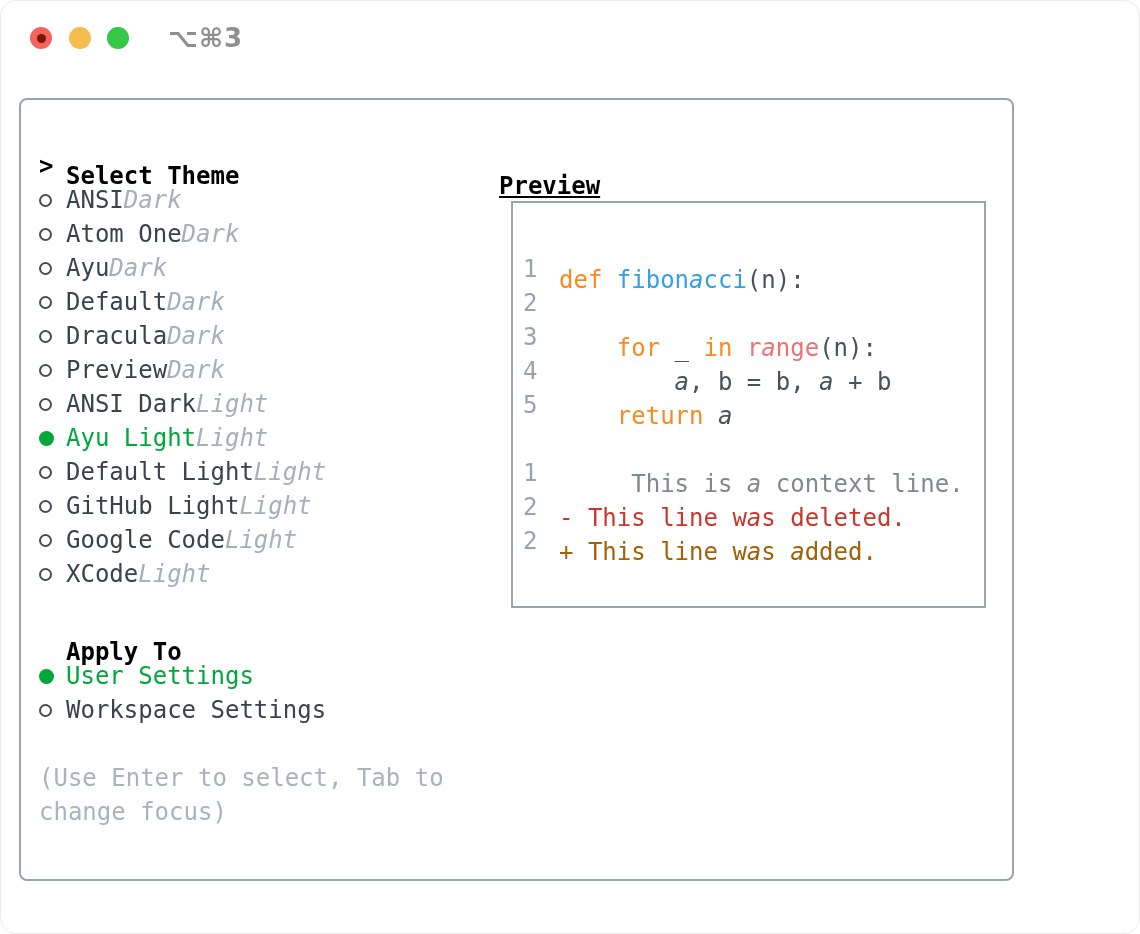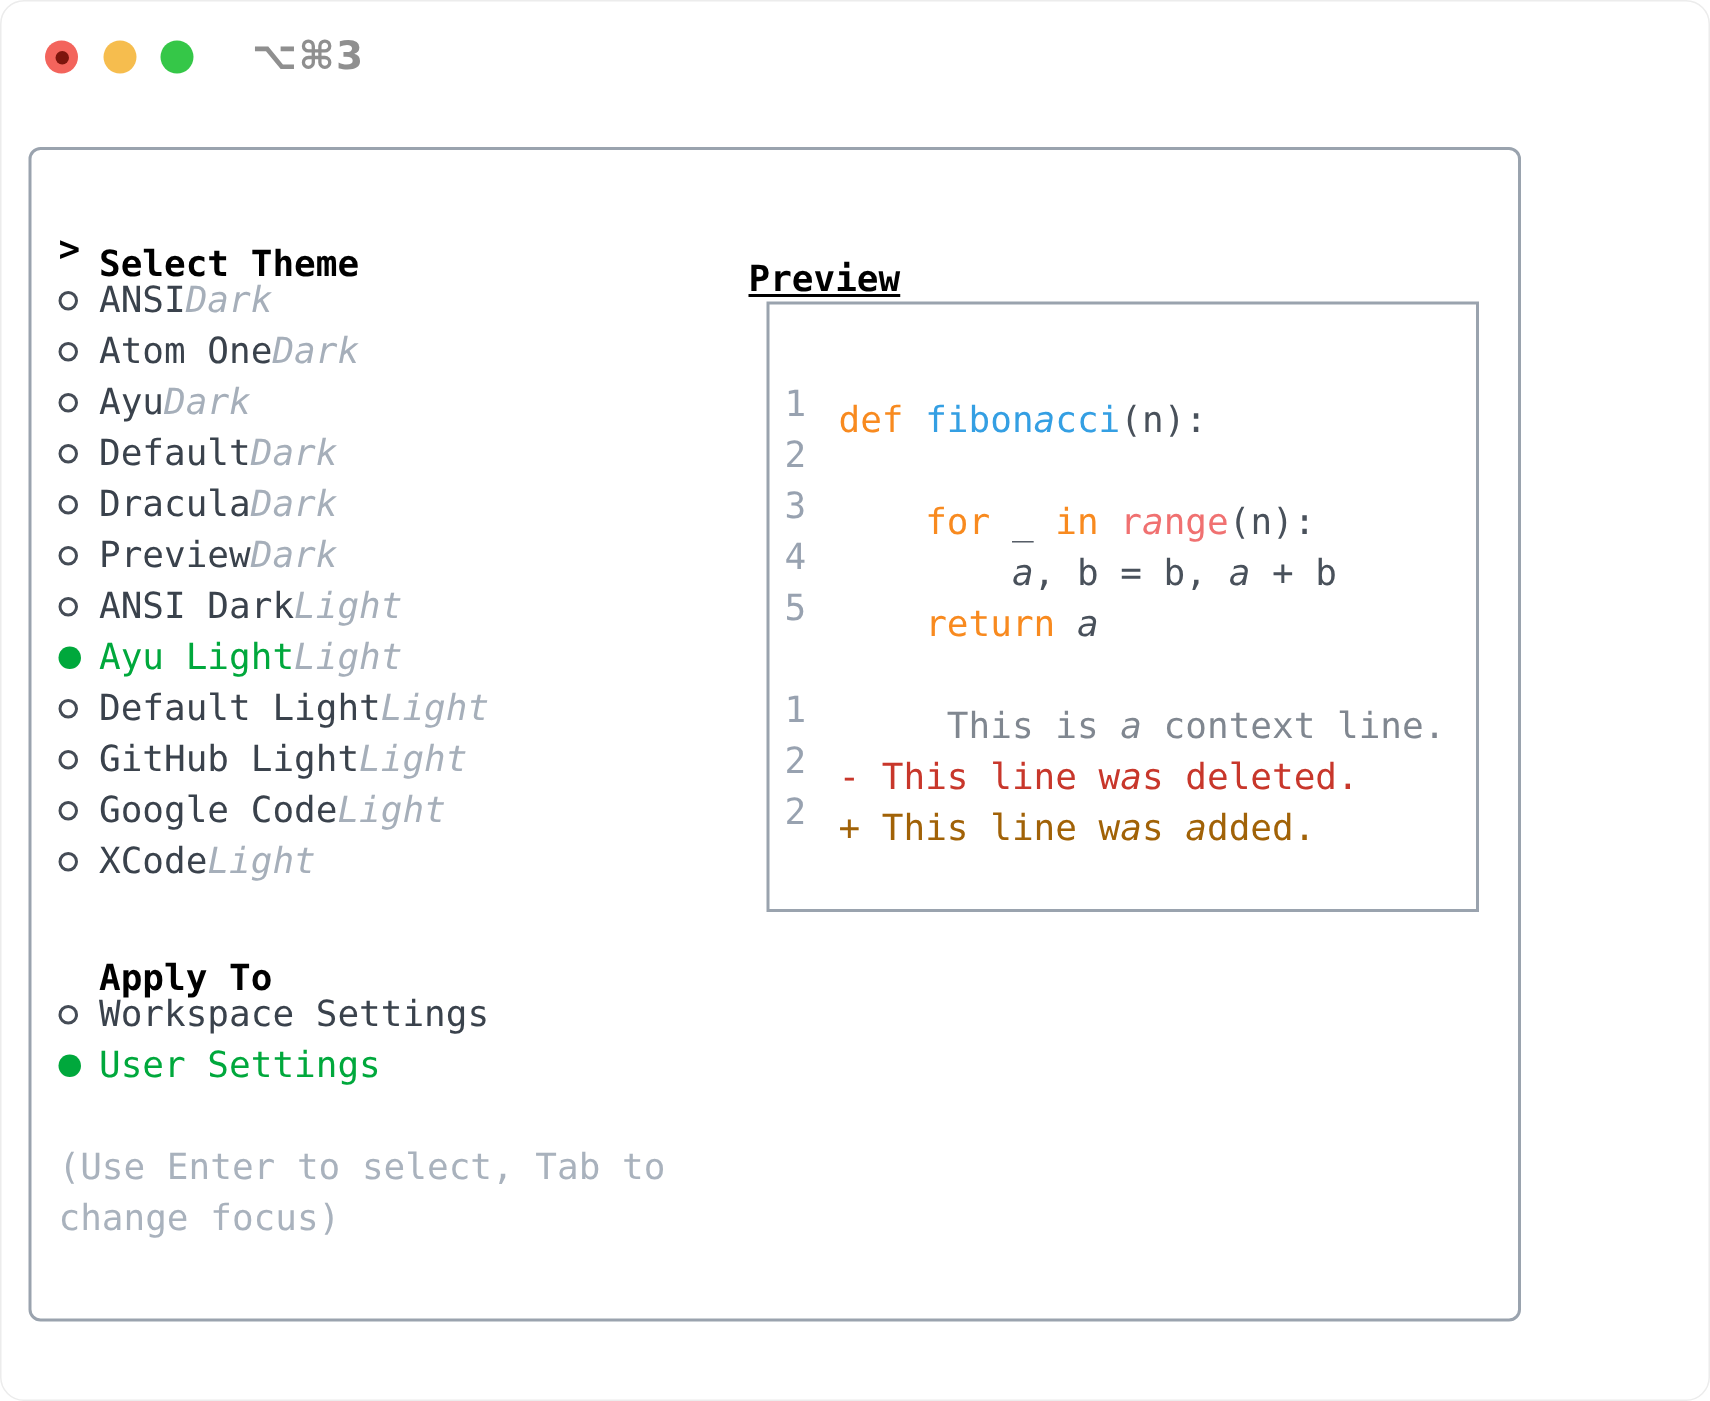--- a/index.html
+++ b/index.html
@@ -85,22 +85,22 @@
       </div>
 
     <div class="row blank"></div>
 
     <div class="row">
       <span class="marker-col"></span>
       <span class="hdr">Apply To</span>
     </div>
 
     <div id="apply-items">
+        <div class="row"><span class="marker-col"><span class="radio on"></span></span><span class="tname sel">User Settings</span></div>
         <div class="row"><span class="marker-col"><span class="radio"></span></span><span class="tname">Workspace Settings</span></div>
-        <div class="row"><span class="marker-col"><span class="radio on"></span></span><span class="tname sel">User Settings</span></div>
       </div>
 
     <div class="row blank"></div>
 
     <div class="hint">(Use Enter to select, Tab to change focus)</div>
   </div>
 
   <div class="preview-label hdr">Preview</div>
 
   <div class="preview-box">

